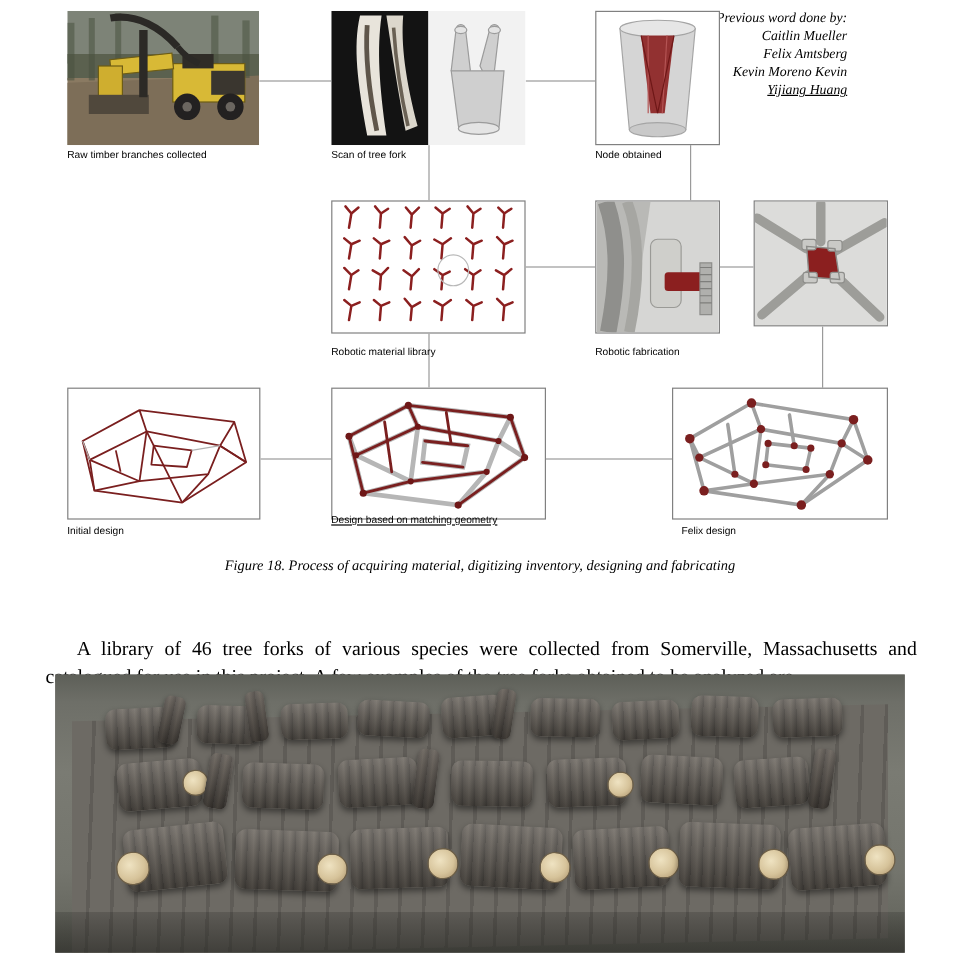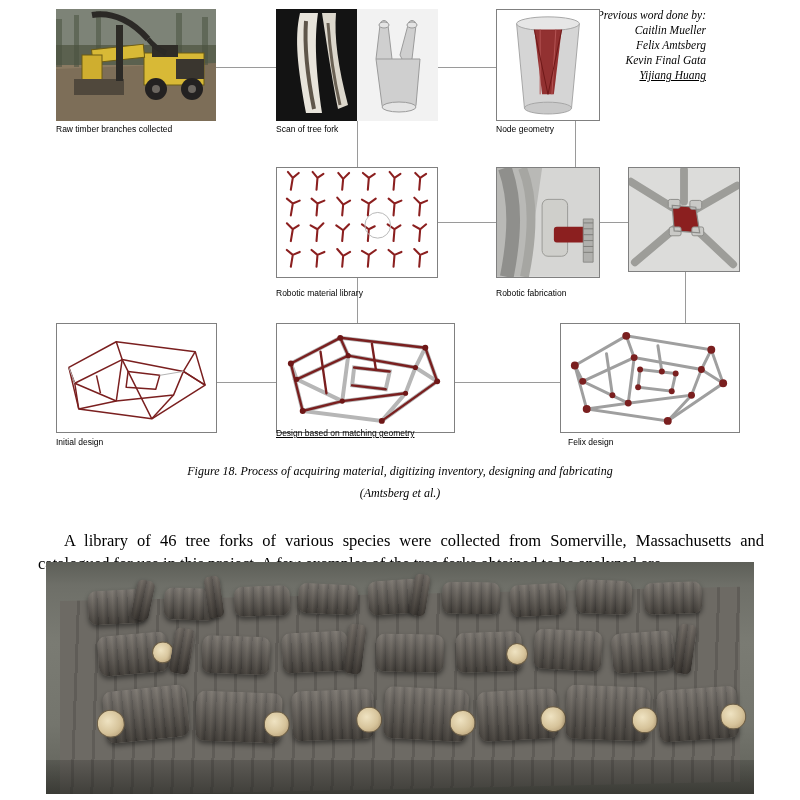--- a/index.html
+++ b/index.html
@@ -150,21 +150,21 @@
 
 <div id="figure-diagram">
 
   <div id="credits">
     <div>Previous word done by:</div>
     <div>Caitlin Mueller</div>
     <div>
       <span>Felix Amtsberg</span>
     </div>
     <div>
-      <span>Kevin Final Gata</span>
+      <span>Kevin Moreno Kevin</span>
     </div>
     <div>
       <span class="u">Yijiang Huang</span>
     </div>
   </div>
 
   <div class="connector h" style="left:216px; top:67px; width:60px;"></div>
   <div class="connector h" style="left:438px; top:67px; width:58px;"></div>
   <div class="connector v" style="left:357px; top:115px; height:52px;"></div>
   <div class="connector v" style="left:575px; top:115px; height:52px;"></div>
@@ -233,21 +233,21 @@
     <svg class="art" viewBox="0 0 104 112" preserveAspectRatio="none">
       <path d="M20,14 L84,14 L76,100 L28,100 Z" fill="#d5d5d5" stroke="#a5a5a5"></path>
       <ellipse cx="52" cy="14" rx="32" ry="7" fill="#e6e6e6" stroke="#a5a5a5"></ellipse>
       <ellipse cx="52" cy="100" rx="24" ry="6" fill="#c9c9c9" stroke="#a5a5a5"></ellipse>
       <path d="M38,20 L66,20 L58,86 L46,86 Z" fill="#8b1f1f" opacity="0.9"></path>
       <path d="M44,20 L44,86" stroke="#b45454" stroke-width="1"></path>
       <path d="M60,20 L56,86" stroke="#b45454" stroke-width="1"></path>
       <path d="M38,20 L52,86 L66,20" stroke="#6e1717" stroke-width="1" fill="none"></path>
     </svg>
   </div>
-  <div class="caption-small" style="left:496px; top:124px;">Node geometry</div>
+  <div class="caption-small" style="left:496px; top:124px;">Node obtained</div>
 
   <div class="panel" style="left:276px; top:167px; width:162px; height:111px;">
     <svg class="art" viewBox="0 0 162 111" preserveAspectRatio="none">
       <g stroke="#8b1f1f" stroke-width="2.1" fill="none" stroke-linecap="round">
         <g>
           <path d="M14,22 L16,10 M16,10 L11,4 M16,10 L22,5"></path>
           <path d="M40,22 L41,10 M41,10 L36,4 M41,10 L47,6"></path>
           <path d="M66,22 L67,11 M67,11 L62,5 M67,11 L73,5"></path>
           <path d="M92,22 L93,10 M93,10 L87,5 M93,10 L99,6"></path>
           <path d="M118,22 L119,10 M119,10 L114,4 M119,10 L125,6"></path>
@@ -423,21 +423,20 @@
         <circle cx="102" cy="48" r="3"></circle>
       </g>
     </svg>
   </div>
   <div class="caption-small" style="left:568px; top:437px;">Felix design</div>
 
 </div>
 
 <div id="figure-caption">
   <div>Figure 18. Process of acquiring material, digitizing inventory, designing and fabricating</div>
-  <div>(Amtsberg et al.)</div>
 </div>
 
 <p id="body-paragraph">A library of 46 tree forks of various species were collected from Somerville, Massachusetts and catalogued for use in this project. A few examples of the tree forks obtained to be analyzed are</p>
 
 <div id="photo-logs">
   <div class="photo-bg"></div>
   <div class="deck"></div>
 
   <div class="log" style="left:42px; top:28px; width:58px; height:34px; transform:rotate(-3deg);"></div>
   <div class="branch" style="left:88px; top:18px; width:18px; height:40px; transform:rotate(12deg);"></div>

